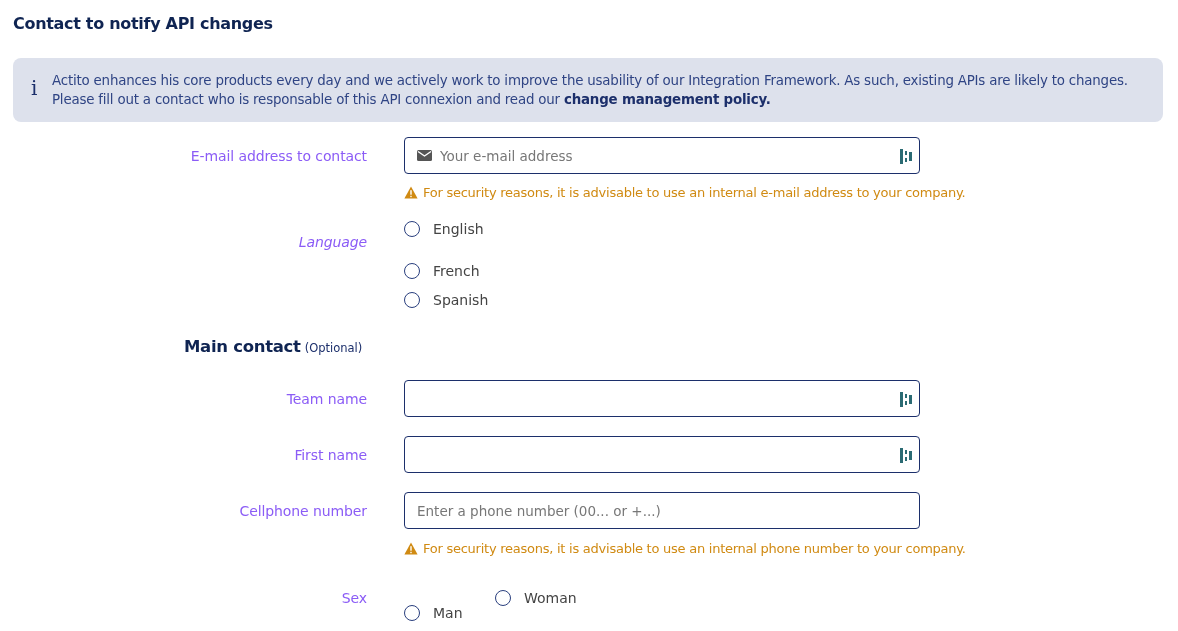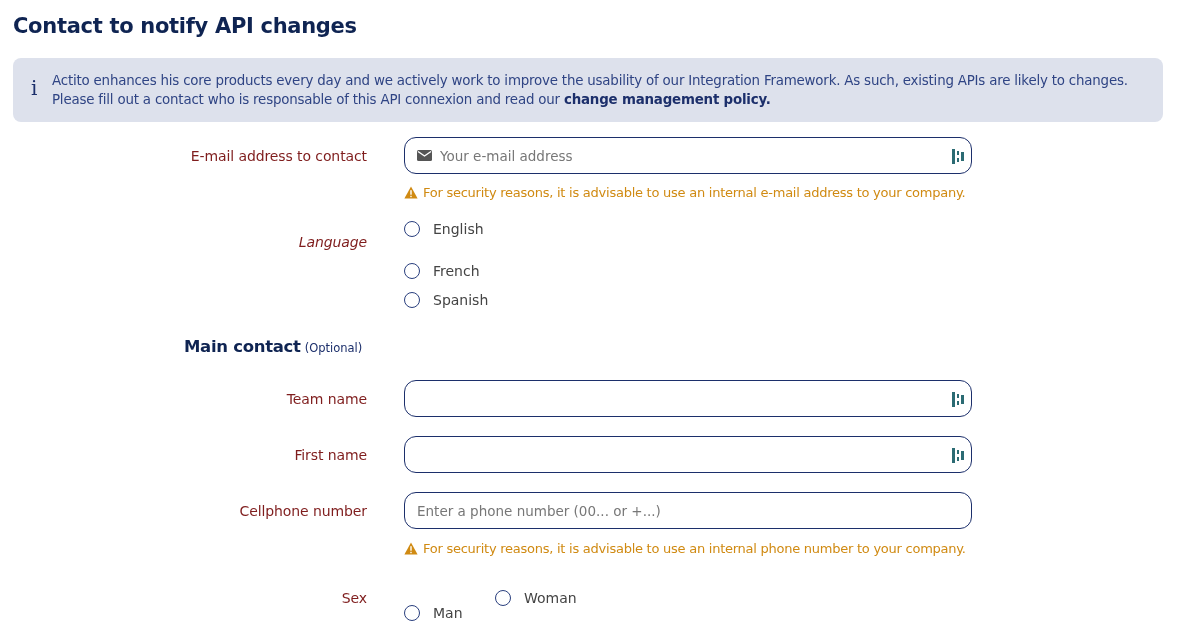--- a/index.html
+++ b/index.html
@@ -2,46 +2,46 @@
 <html><head>
 <meta charset="utf-8">
 <style>
   * { box-sizing: border-box; margin: 0; padding: 0; }
   html, body { width: 1178px; height: 631px; background: #ffffff; overflow: hidden; }
   body { font-family: "DejaVu Sans", sans-serif; color: #333; position: relative; }
 
   .page-title {
     position: absolute; left: 13px; top: 14px;
     font-family: "DejaVu Sans", sans-serif; font-weight: bold;
-    font-size: 21px; color: #0f2452; letter-spacing: -0.3px;
+    font-size: 16px; color: #0f2452; letter-spacing: -0.3px;
   }
 
   .info-box {
     position: absolute; left: 13px; top: 58px; width: 1150px; height: 64px;
     background: #dde1ec; border-radius: 8px;
   }
   .info-icon {
     position: absolute; left: 18px; top: 18px;
     font-family: "DejaVu Serif", serif; font-size: 20px; color: #1c2f6b;
   }
   .info-text {
     position: absolute; left: 39px; top: 13px; width: 1100px;
     font-size: 13.4px; line-height: 19px; color: #2f4484;
     letter-spacing: -0.2px;
   }
   .info-text b { color: #1c2f6b; font-weight: bold; }
 
   .label {
-    position: absolute; right: 811px; font-size: 14px; color: #7f1d1d; text-align: right;
+    position: absolute; right: 811px; font-size: 14px; color: #8b5cf6; text-align: right;
     white-space: nowrap; letter-spacing: -0.1px;
   }
 
   .input {
-    position: absolute; left: 404px; width: 568px; height: 37px;
-    border: 1px solid #1c2f6b; border-radius: 12px; background: #fff;
+    position: absolute; left: 404px; width: 516px; height: 37px;
+    border: 1px solid #1c2f6b; border-radius: 4px; background: #fff;
   }
   .input input {
     position: absolute; left: 12px; top: 0; height: 35px; width: 450px;
     border: none; outline: none; background: transparent;
     font-family: "DejaVu Sans", sans-serif; font-size: 13.5px; color: #333;
   }
   .input input::placeholder { color: #777; }
   .input.with-icon input { left: 35px; }
   .mail-icon { position: absolute; left: 12px; top: 12px; width: 15px; height: 11px; }
   .pm-icon { position: absolute; right: 6px; top: 10px; width: 14px; height: 17px; }

